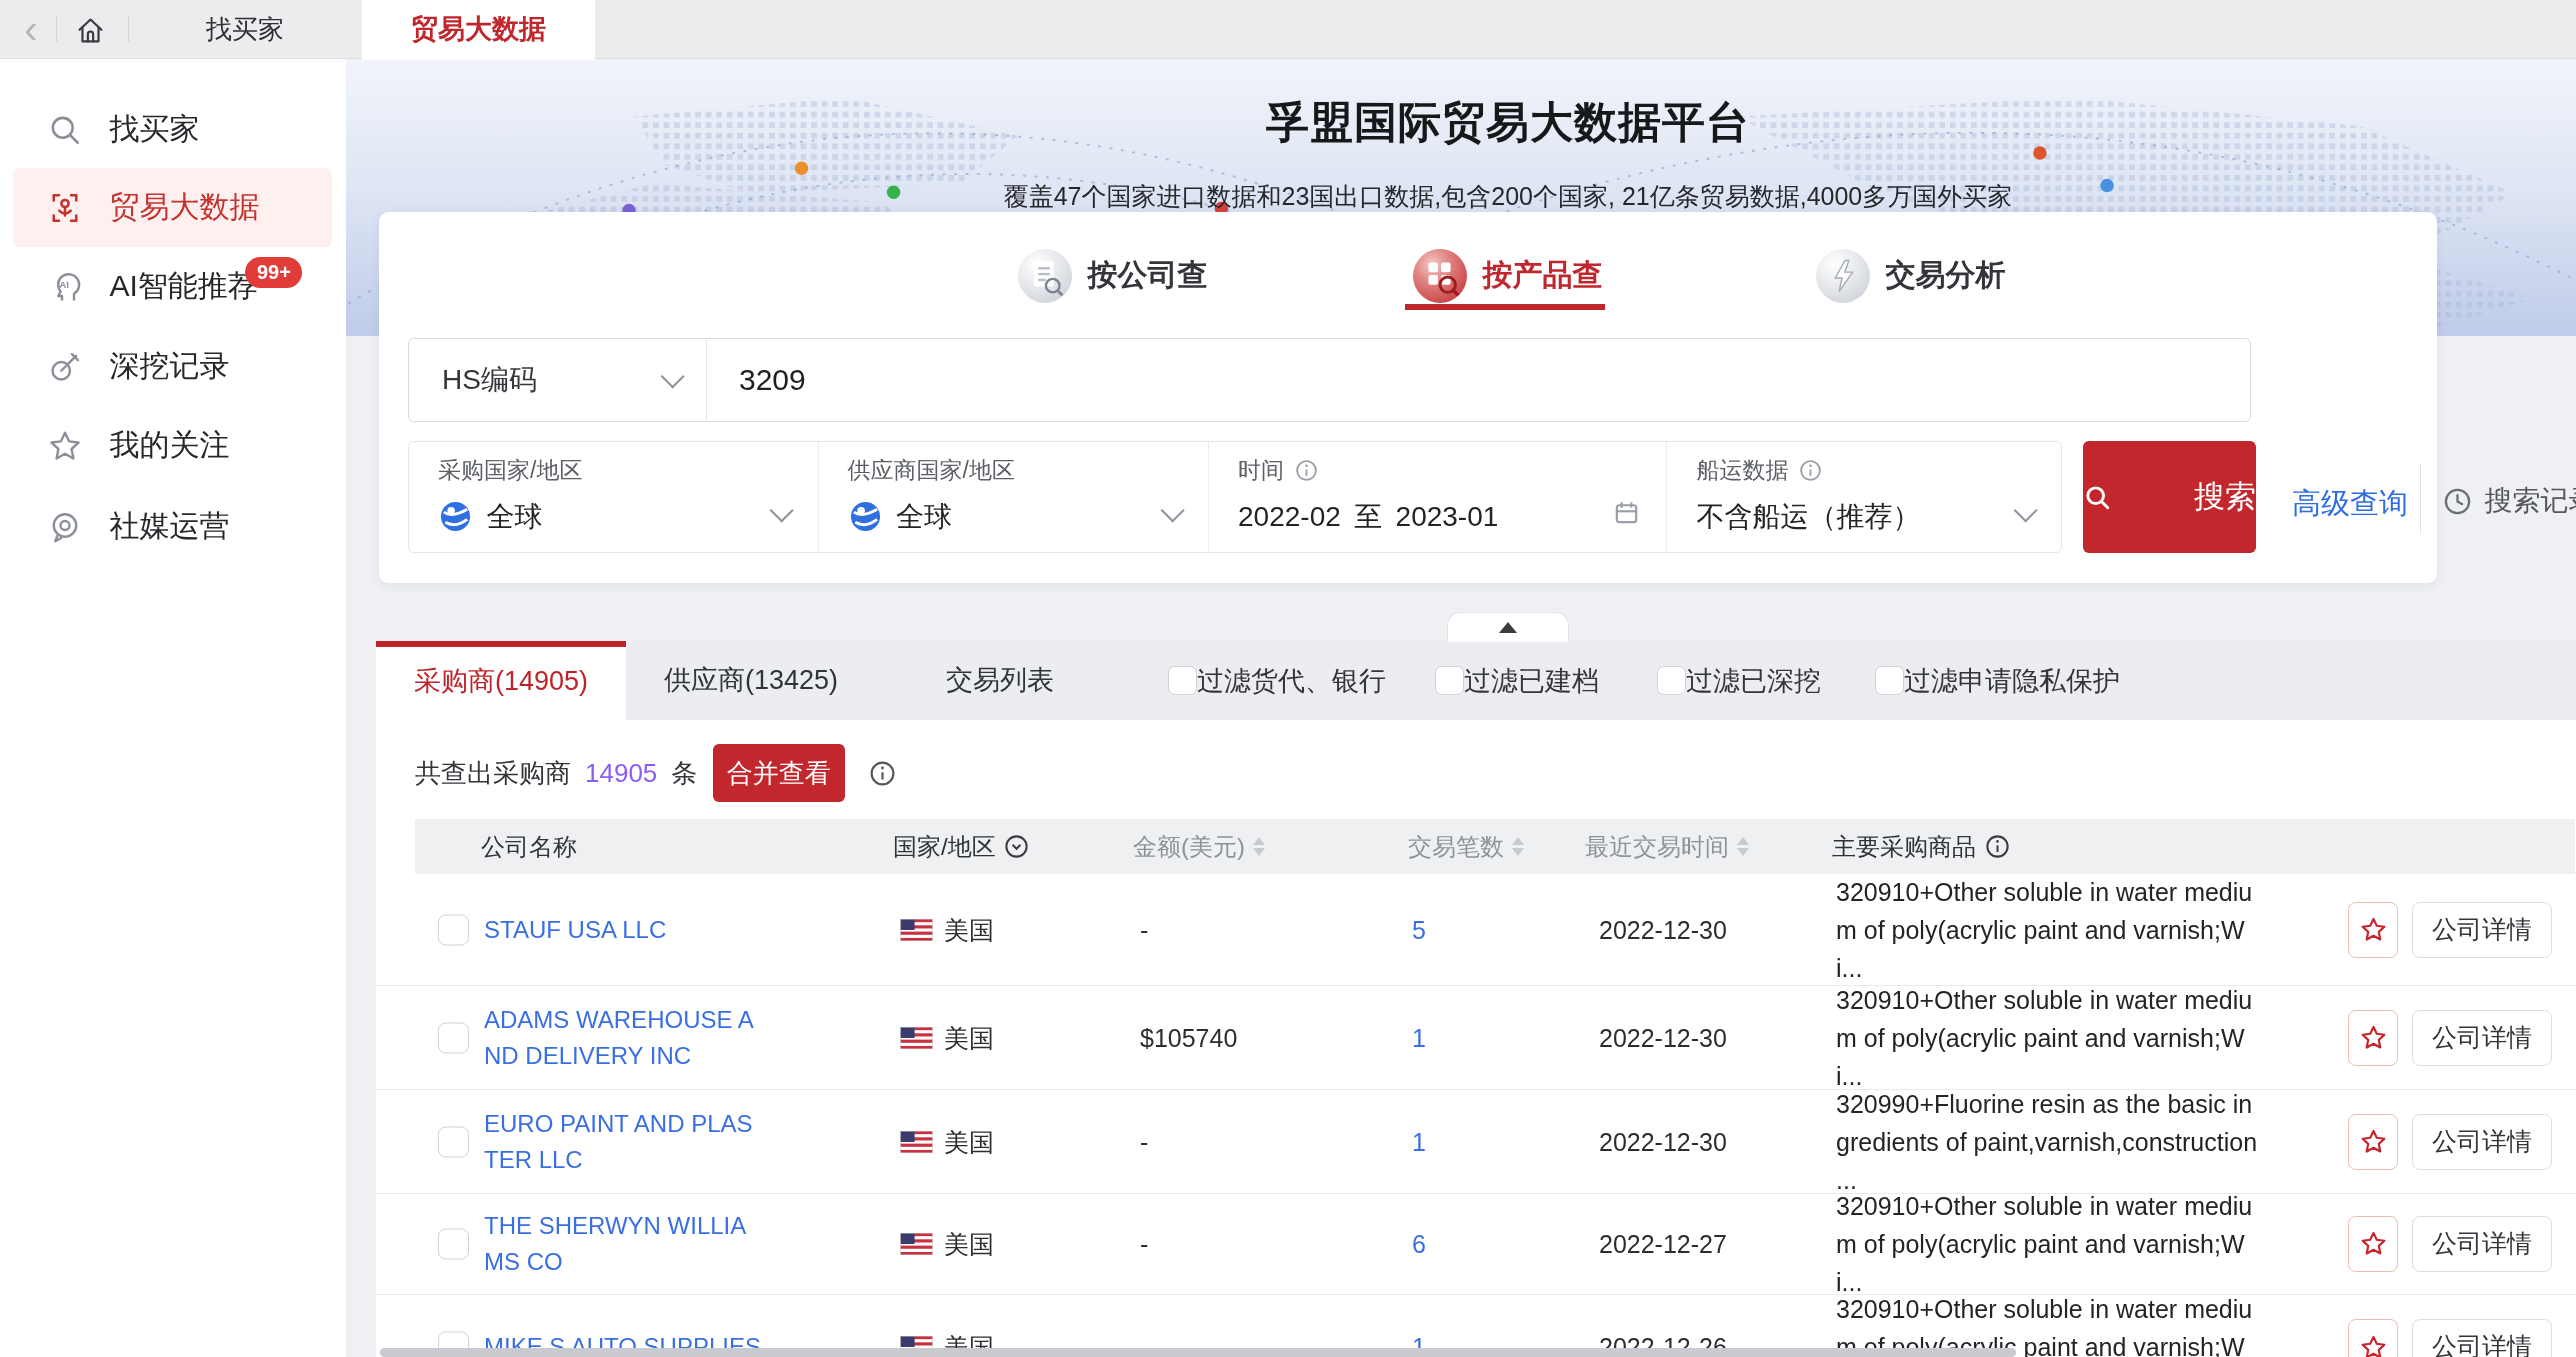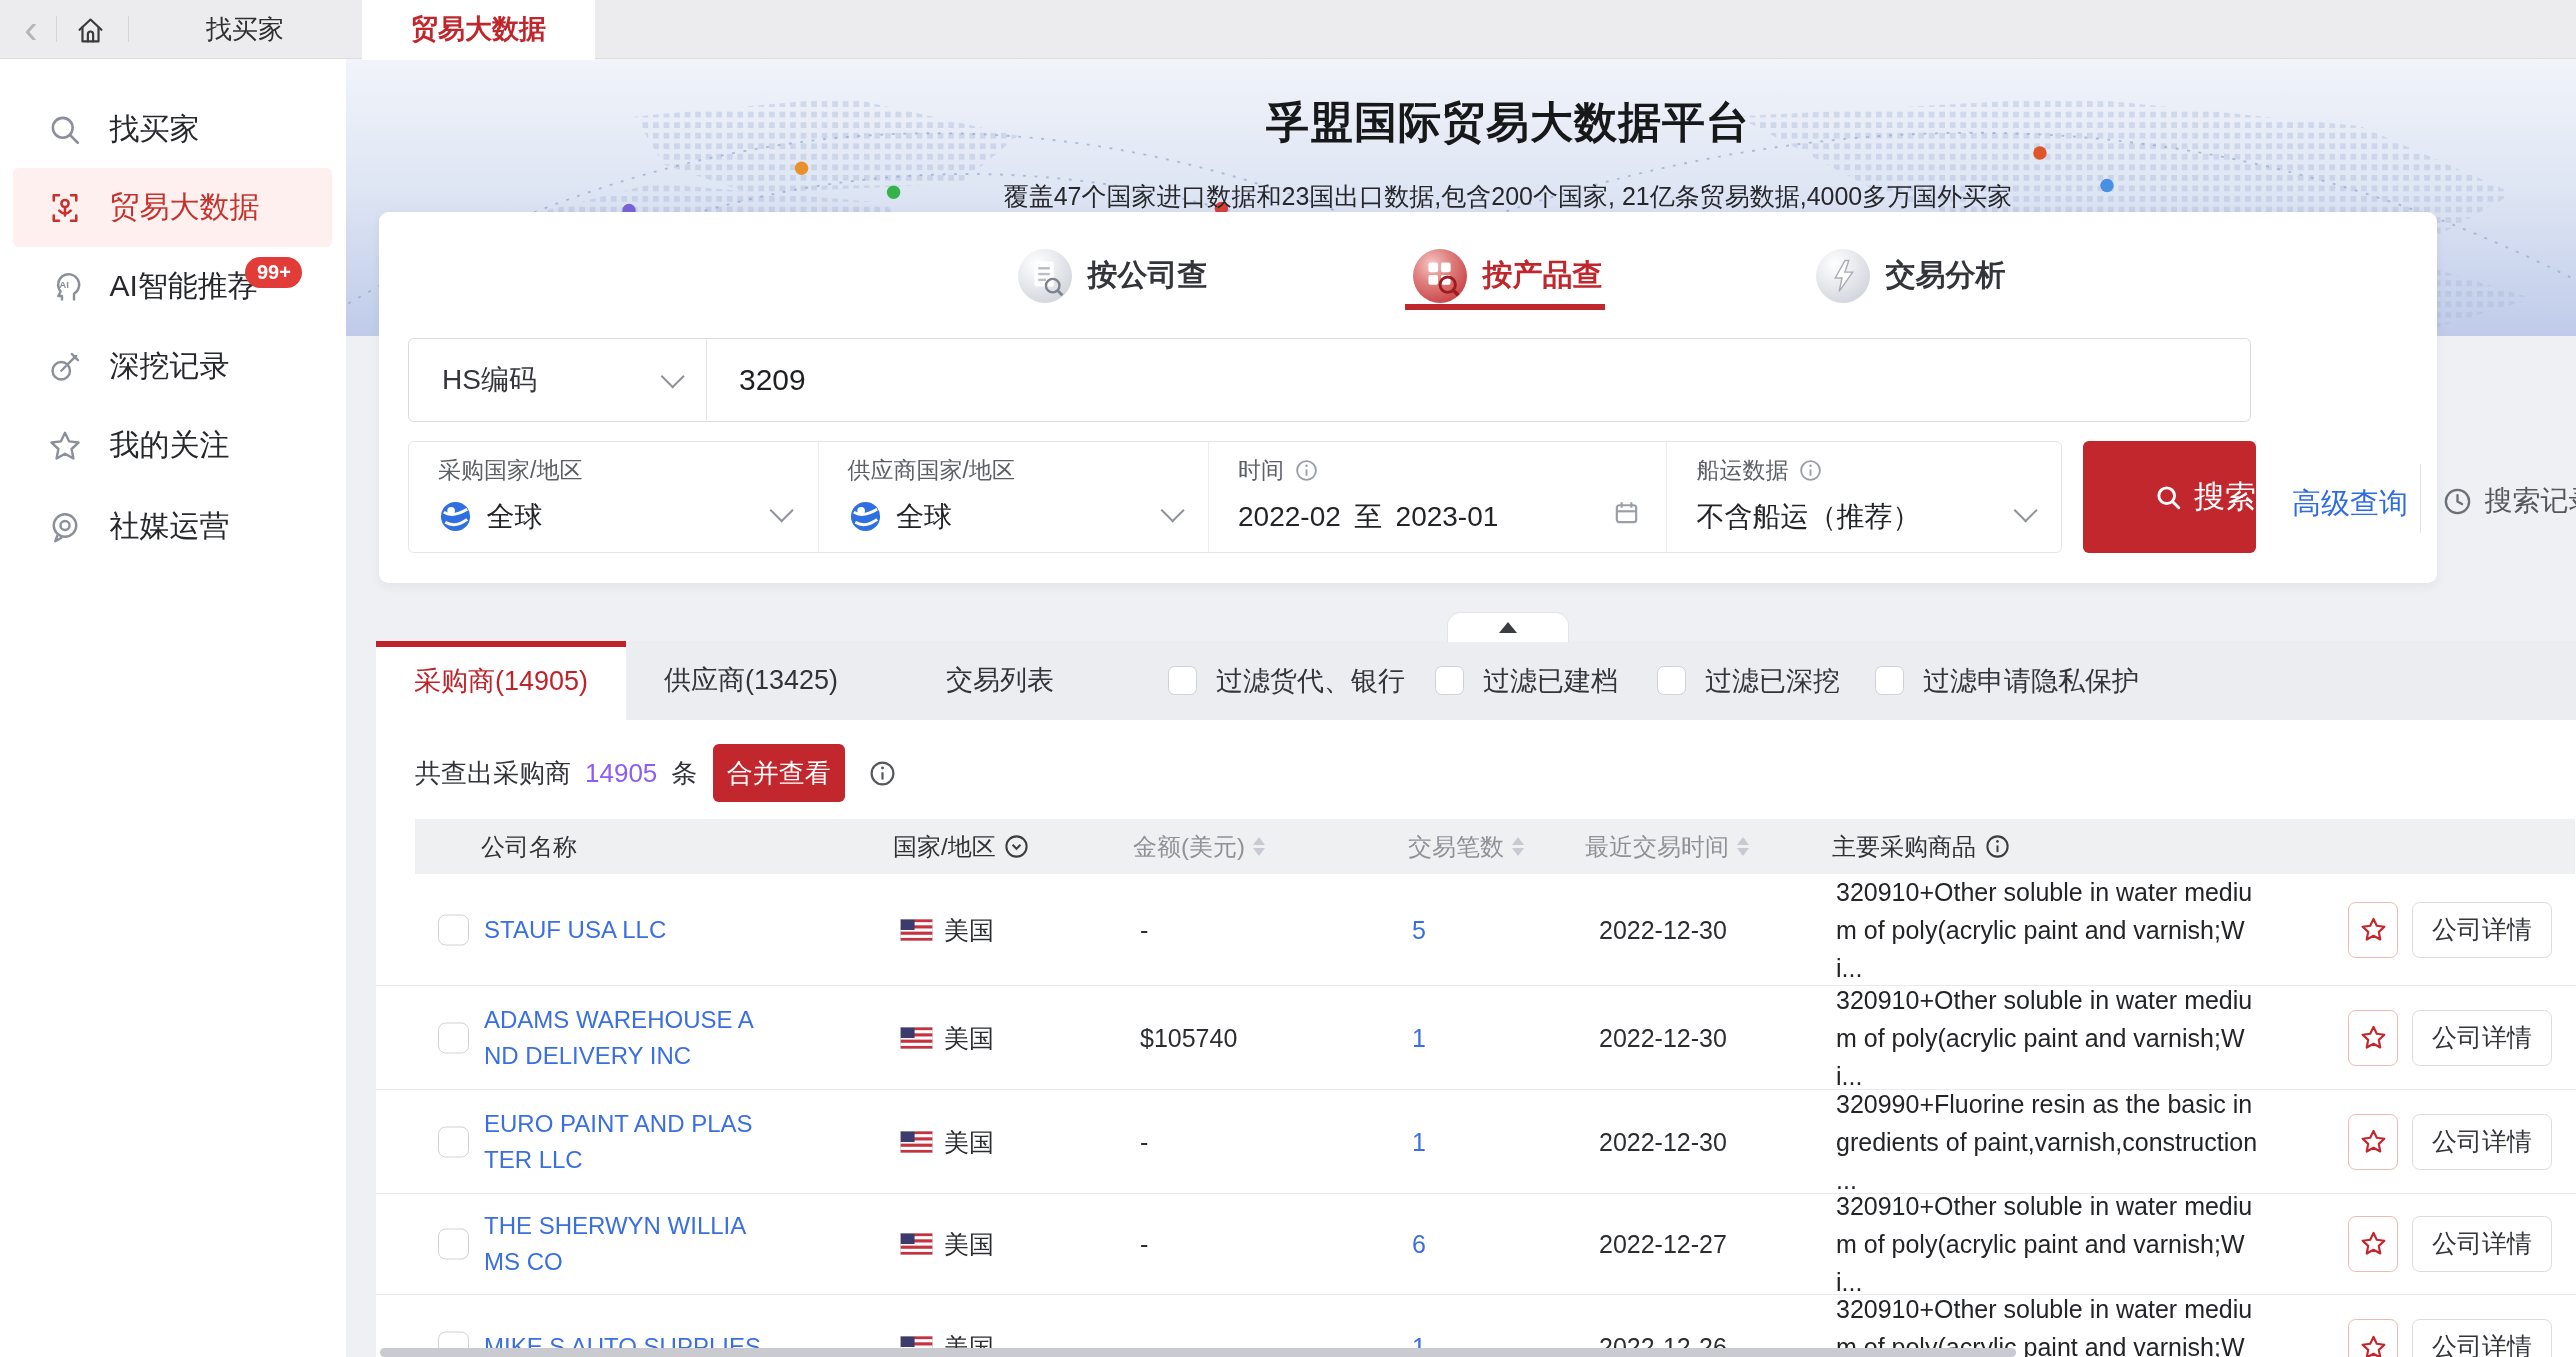--- a/index.html
+++ b/index.html
@@ -39,32 +39,32 @@
 .chev{width:17.3px;height:17.3px;border-right:2.9px solid #8f939b;border-bottom:2.9px solid #8f939b;transform:rotate(45deg)}
 .hs-chev{position:absolute;right:25px;top:29px}
 .query{position:absolute;left:330px;top:0;line-height:81px;font-size:30px;color:#1e1f23}
 .filter-row{position:absolute;left:29px;top:229px;width:1654px;height:112px;border:1.9px solid #e4e5e9;border-radius:5.8px;display:flex;background:#fff}
 .fcell{position:relative;height:100%;border-right:1.9px solid #ebecf0}
 .fcell:last-child{border-right:none}
 .flabel{position:absolute;left:29px;top:12.5px;font-size:23px;color:#5c6066;display:flex;align-items:center;gap:9.6px;white-space:nowrap}
 .fvalue{position:absolute;left:29px;bottom:16.3px;font-size:28px;color:#222428;display:flex;align-items:center;gap:13.4px;white-space:nowrap}
 .fchev{position:absolute;right:27px;bottom:33px}
 .fic-right{position:absolute;right:25px;bottom:25px}
-.search-btn{position:absolute;left:1704px;top:229px;width:173px;height:112px;background:#c1272d;border-radius:5.8px;color:#fff;font-size:31px;display:flex;align-items:center;justify-content:flex-end;gap:11.5px;border:none}
+.search-btn{position:absolute;left:1704px;top:229px;width:173px;height:112px;background:#c1272d;border-radius:5.8px;color:#fff;font-size:31px;display:flex;align-items:center;justify-content:space-between;gap:11.5px;border:none}
 .adv-link{position:absolute;left:1913px;top:272px;font-size:29px;color:#2e6ce0;white-space:nowrap}
 .vsep{position:absolute;left:2041px;top:252px;width:1px;height:69px;background:#e2e2e5}
 .history{position:absolute;left:2063px;top:270px;display:flex;gap:11.5px;align-items:center;font-size:28px;color:#55575c;white-space:nowrap}
 
 #collapse-btn{position:absolute;left:1447px;top:612px;width:122px;height:30px;background:#fff;border:1.9px solid #e3e3e6;border-bottom:none;border-radius:13.4px 13.4px 0 0;z-index:3;display:flex;align-items:center;justify-content:center}
 #collapse-btn .tri{width:0;height:0;border-left:9.6px solid transparent;border-right:9.6px solid transparent;border-bottom:11.5px solid #3c3d40}
 
 #tabsrow{position:absolute;left:376px;top:641px;width:2200px;height:79px;background:#ebedf0}
 .rtab{position:absolute;top:0;height:79px;width:250px;text-align:center;font-size:27px;color:#303338;line-height:79px;white-space:nowrap}
 .rtab.active{background:#fff;border-top:6.7px solid #bf2329;line-height:69px;color:#bf2329;font-weight:normal}
-.cb-item{position:absolute;top:0;height:79px;display:flex;align-items:center;gap:19px;font-size:27px;color:#33353a;white-space:nowrap}
+.cb-item{position:absolute;top:0;height:79px;display:flex;align-items:center;gap:0;font-size:27px;color:#33353a;white-space:nowrap}
 .cb-box{width:29px;height:29px;background:#fff;border:1.9px solid #cfd2d6;border-radius:6.7px;flex:none}
 
 #content{position:absolute;left:376px;top:720px;width:2200px;height:637px;background:#fff;overflow:hidden}
 .summary{position:absolute;left:39px;top:24px;height:58px;display:flex;align-items:center;font-size:26px;color:#33353a}
 .sum-count{color:#8b5cf6;margin:0 14px}
 .merge-btn{margin-left:15.4px;width:132px;height:58px;background:#c1272d;border:none;border-radius:5.8px;color:#fff;font-size:26px}
 .sum-info{margin-left:23px}
 .thead{position:absolute;left:39px;top:99px;width:2160px;height:55px;background:#eff0f2;font-size:24px;color:#2f3338}
 .th{position:absolute;top:0;line-height:55px;white-space:nowrap;display:flex;align-items:center;height:55px;gap:7.7px}
 .th.muted{color:#8d9299}

